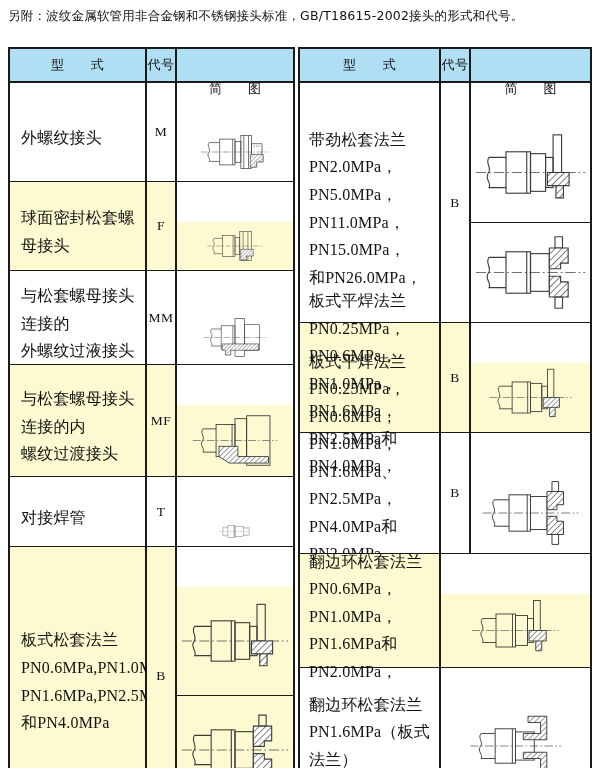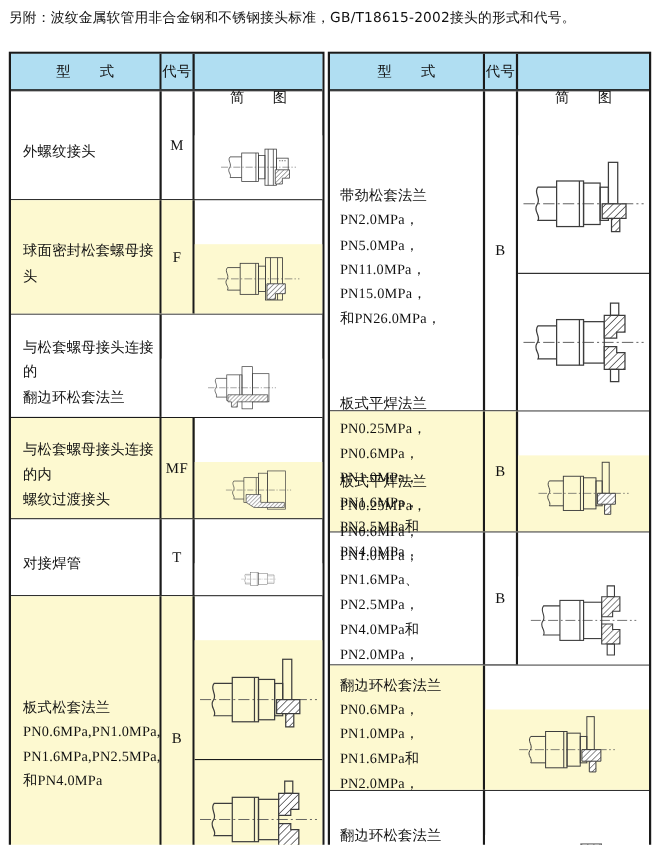--- a/index.html
+++ b/index.html
@@ -23,21 +23,21 @@
   .half.left{width:287px;}
   .half.right{width:294px;}
   .row{display:flex;box-sizing:border-box;border-top:1px solid var(--border);}
   .half > .row:first-child{border-top:none;}
   .row.header{background:var(--header-bg);border-bottom:1px solid var(--border);}
   .row.hl .cell{background:var(--highlight-bg);}
   .cell{box-sizing:border-box;border-right:2px solid var(--border);min-width:0;}
   .cell:last-child{border-right:none;}
   .type{
     width:137px;display:flex;align-items:center;
-    padding:16px 4px 4px 11px;font-size:13px;line-height:1.72;
+    padding:16px 4px 4px 11px;font-size:16px;line-height:1.72;
     white-space:pre-line;letter-spacing:0.2px;
   }
   .half.right .type{width:141px;padding-left:9px;}
   .code{
     width:30px;display:flex;align-items:center;justify-content:center;
     font-size:13.5px;letter-spacing:0.5px;
   }
   .diag{flex:1;display:flex;flex-direction:column;background:#fff;margin-top:40px;}
   .sub{flex:1;display:flex;align-items:center;justify-content:center;padding:2px 3px;min-height:0;}
   .sub + .sub{border-top:1px solid var(--border);}
@@ -86,21 +86,21 @@
               <line x1="83" y1="18" x2="83" y2="74" stroke="var(--line)" stroke-width="1.2" fill="none"></line>
               <rect x="88" y="32" width="18" height="28" fill="none" stroke="var(--line)" stroke-width="1.2"></rect>
               <line x1="92" y1="36" x2="104" y2="36" stroke="var(--line)" stroke-width="1.2" fill="none" stroke-dasharray="2 2"></line>
               <line x1="92" y1="56" x2="104" y2="56" stroke="var(--line)" stroke-width="1.2" fill="none" stroke-dasharray="2 2"></line>
               <path d="M86,50 H108 V63 H97 V72 H86 Z" fill="url(#hatchp)" stroke="var(--line)" stroke-width="1.2"></path>
             </svg>
           </div>
       </div>
     </div>
 
-    <div class="row hl" style="height:104px">
+    <div class="row hl" style="height:89px">
       <div class="cell type">球面密封松套螺母接头</div>
       <div class="cell code">F</div>
       <div class="cell diag">
         <div class="sub">
             <svg class="fit" viewBox="0 0 120 92" preserveAspectRatio="xMidYMid meet">
               <line x1="2" y1="46" x2="118" y2="46" stroke="#555" stroke-width="0.9" stroke-dasharray="11 3 2 3"></line>
               <path d="M34,30 H16 C11,36 20,41 15,47 C11,53 19,57 16,62 H34" fill="none" stroke="var(--line)" stroke-width="1.2"></path>
               <rect x="34" y="24" width="26" height="44" fill="none" stroke="var(--line)" stroke-width="1.2"></rect>
               <line x1="56" y1="24" x2="56" y2="68" stroke="var(--line)" stroke-width="1.2" fill="none"></line>
               <rect x="60" y="28" width="10" height="36" fill="none" stroke="var(--line)" stroke-width="1.2"></rect>
@@ -108,37 +108,38 @@
               <line x1="77" y1="16" x2="77" y2="76" stroke="var(--line)" stroke-width="1.2" fill="none"></line>
               <line x1="87" y1="16" x2="87" y2="76" stroke="var(--line)" stroke-width="1.2" fill="none"></line>
               <path d="M72,53 H98 V67 H84 V75 H72 Z" fill="url(#hatchp)" stroke="var(--line)" stroke-width="1.2"></path>
             </svg>
           </div>
       </div>
     </div>
 
     <div class="row" style="height:94px">
       <div class="cell type">与松套螺母接头连接的
-翻边环松套法兰</div>
+外螺纹过液接头</div>
+      <div class="cell code">MM</div>
       <div class="cell diag">
         <div class="sub">
             <svg class="fit" viewBox="0 0 120 92" preserveAspectRatio="xMidYMid meet">
               <line x1="2" y1="46" x2="118" y2="46" stroke="#555" stroke-width="0.9" stroke-dasharray="11 3 2 3"></line>
               <path d="M34,30 H16 C11,36 20,41 15,47 C11,53 19,57 16,62 H34" fill="none" stroke="var(--line)" stroke-width="1.2"></path>
               <rect x="34" y="24" width="26" height="44" fill="none" stroke="var(--line)" stroke-width="1.2"></rect>
               <line x1="56" y1="24" x2="56" y2="68" stroke="var(--line)" stroke-width="1.2" fill="none"></line>
               <rect x="60" y="10" width="18" height="72" fill="none" stroke="var(--line)" stroke-width="1.2"></rect>
               <rect x="78" y="22" width="28" height="48" fill="none" stroke="var(--line)" stroke-width="1.2"></rect>
               <path d="M36,58 H104 V70 H52 V79 H42 V70 H36 Z" fill="url(#hatchp)" stroke="var(--line)" stroke-width="1.2"></path>
             </svg>
           </div>
       </div>
     </div>
 
-    <div class="row hl" style="height:92px">
+    <div class="row hl" style="height:112px">
       <div class="cell type">与松套螺母接头连接的内
 螺纹过渡接头</div>
       <div class="cell code">MF</div>
       <div class="cell diag">
         <div class="sub">
             <svg class="fit" viewBox="0 0 120 92" preserveAspectRatio="xMidYMid meet">
               <line x1="2" y1="46" x2="118" y2="46" stroke="#555" stroke-width="0.9" stroke-dasharray="11 3 2 3"></line>
               <path d="M34,30 H16 C11,36 20,41 15,47 C11,53 19,57 16,62 H34" fill="none" stroke="var(--line)" stroke-width="1.2"></path>
               <rect x="34" y="24" width="26" height="44" fill="none" stroke="var(--line)" stroke-width="1.2"></rect>
               <line x1="56" y1="24" x2="56" y2="68" stroke="var(--line)" stroke-width="1.2" fill="none"></line>
@@ -210,21 +211,21 @@
     </div>
   </div>
 
   <div class="half right">
     <div class="row header" style="height:33px">
       <div class="cell type">型　　式</div>
       <div class="cell code">代号</div>
       <div class="cell diag">简　　图</div>
     </div>
 
-    <div class="row" style="height:291px">
+    <div class="row" style="height:240px">
       <div class="cell type">带劲松套法兰
 PN2.0MPa，PN5.0MPa，
 PN11.0MPa，PN15.0MPa，
 和PN26.0MPa，</div>
       <div class="cell code">B</div>
       <div class="cell diag">
         <div class="sub">
             <svg class="fit" viewBox="0 0 120 92" preserveAspectRatio="xMidYMid meet">
               <line x1="2" y1="46" x2="118" y2="46" stroke="#555" stroke-width="0.9" stroke-dasharray="11 3 2 3"></line>
               <path d="M34,30 H16 C11,36 20,41 15,47 C11,53 19,57 16,62 H34" fill="none" stroke="var(--line)" stroke-width="1.2"></path>

